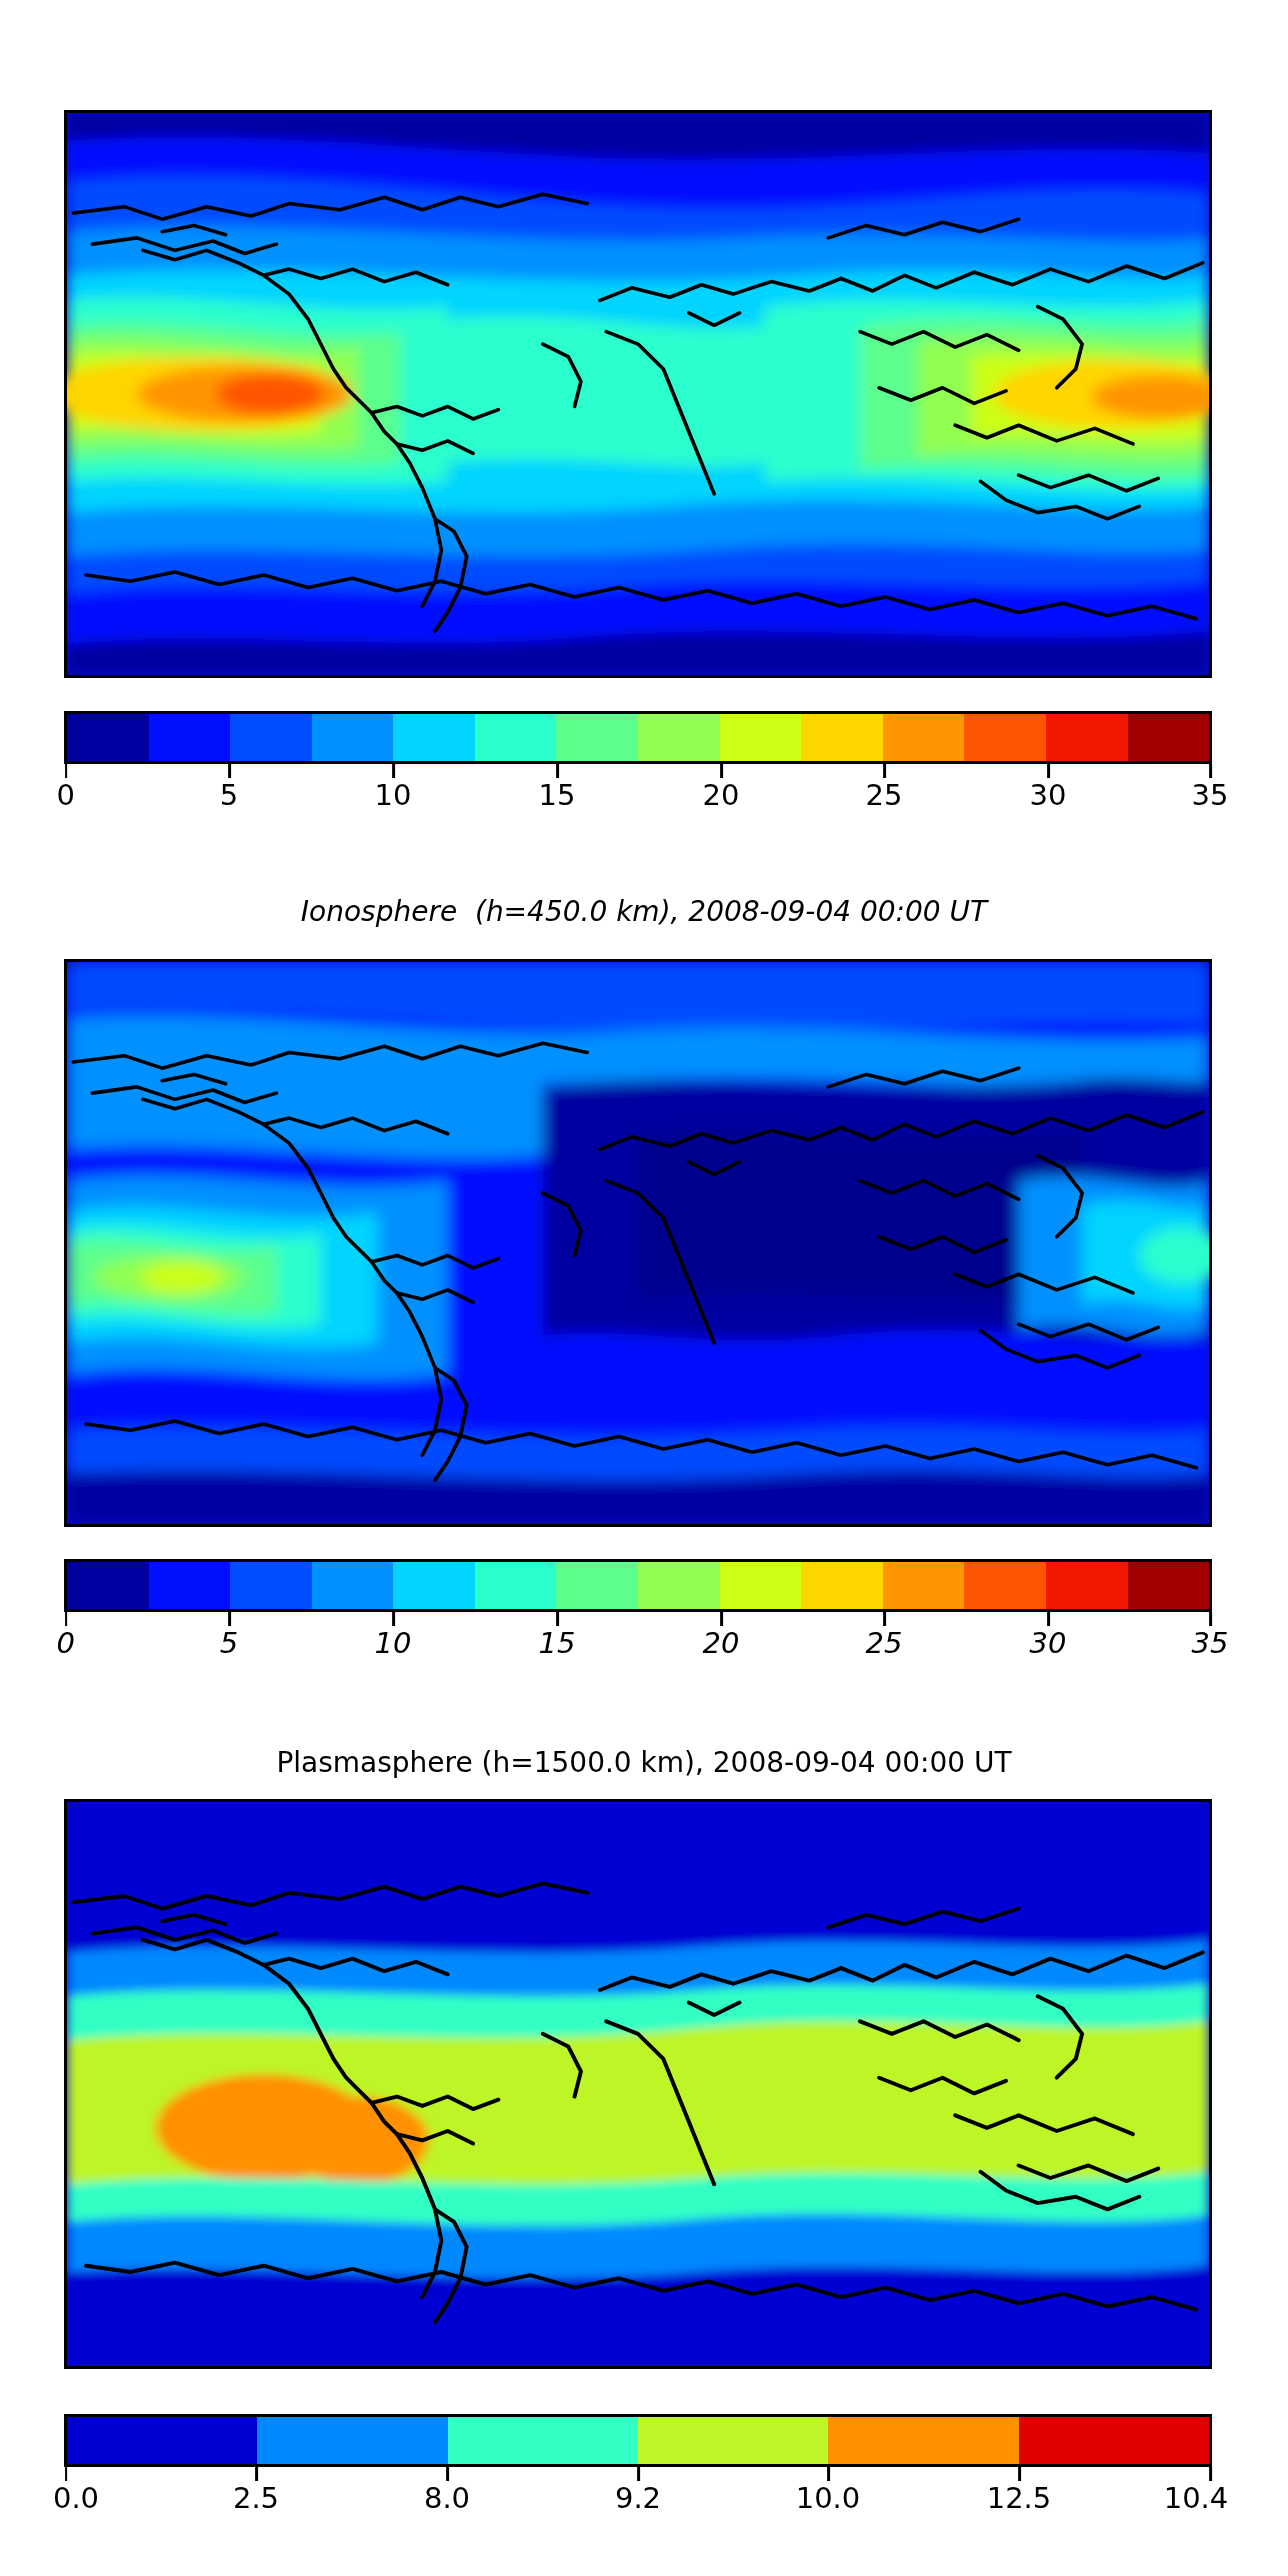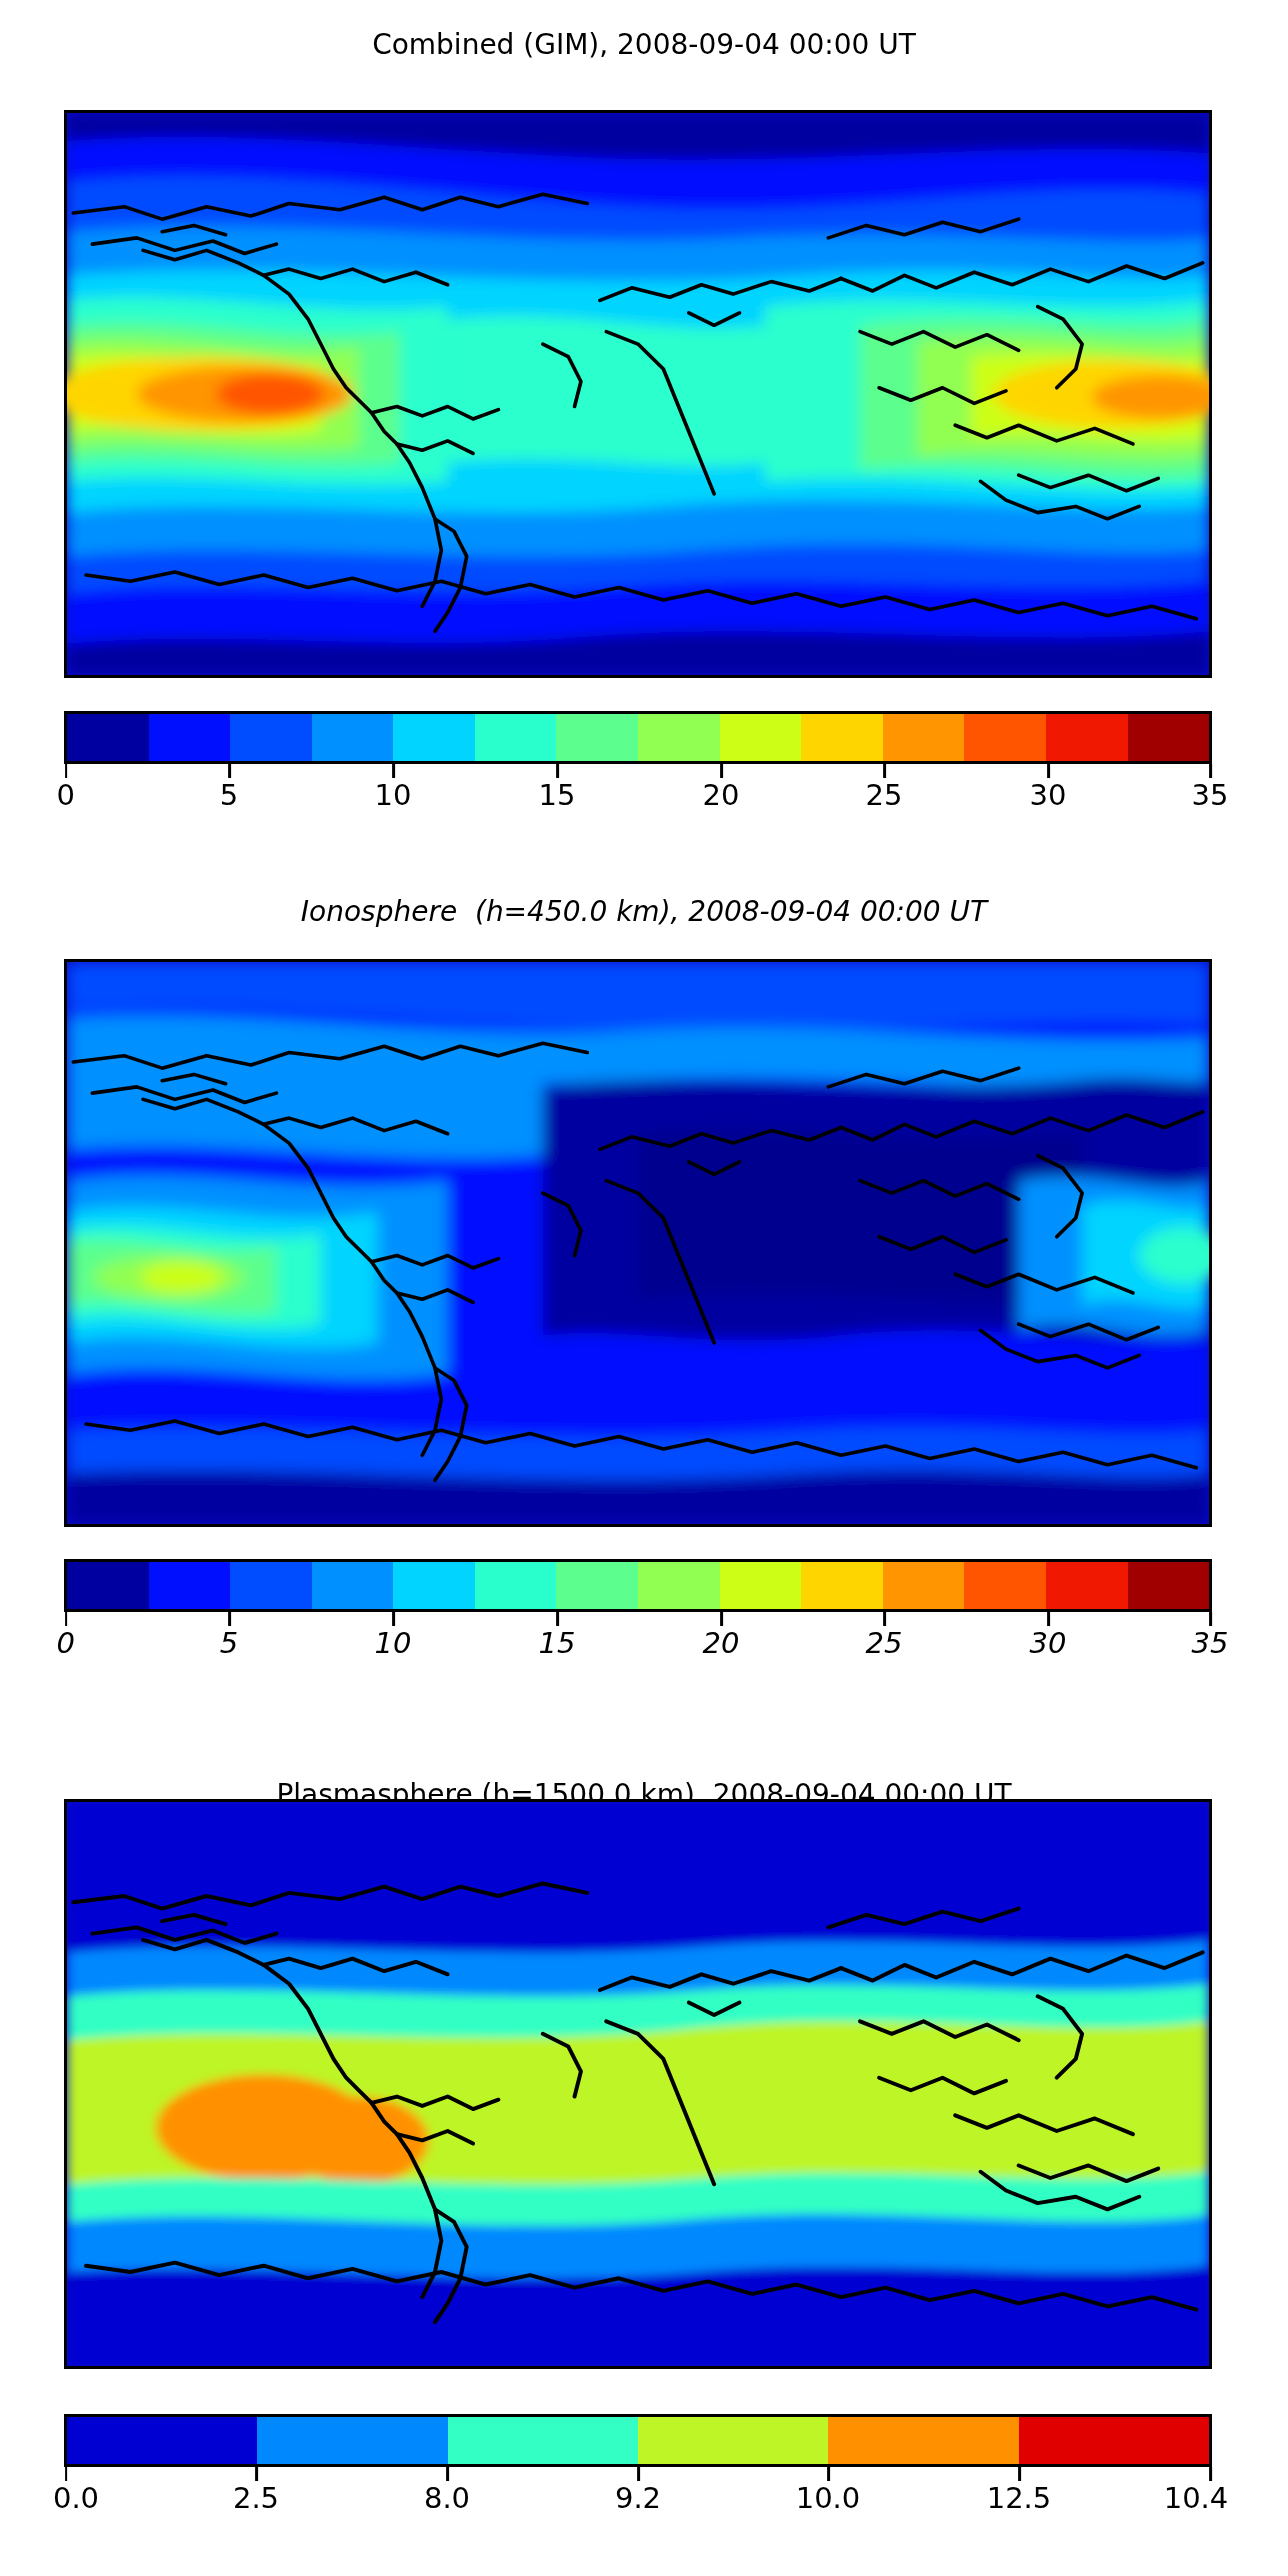--- a/index.html
+++ b/index.html
@@ -40,21 +40,20 @@
     transform:translateX(-50%);
     white-space:nowrap;
   }
 </style>
 </head>
 <body>
 
 <div class="figure">
 
   <div class="panel" style="top:0;height:859px;">
-    <div class="panel-title" style="top:27.5px;">Combined (GIM), 2008-09-04 00:00 UT</div>
 
     <div class="map-frame" style="top:110px;height:568px;">
       <svg class="map-svg" viewBox="0 0 360 180" preserveAspectRatio="none">
         <defs>
           <filter id="sm1" x="-20%" y="-20%" width="140%" height="140%">
             <feGaussianBlur stdDeviation="2.2"></feGaussianBlur>
           </filter>
         </defs>
         <g filter="url(#sm1)">
           <rect x="0" y="0" width="360" height="180" fill="#004cff"></rect>
@@ -249,21 +248,21 @@
         <span class="lbl" style="left:493px">15</span>
         <span class="lbl" style="left:657px">20</span>
         <span class="lbl" style="left:820px">25</span>
         <span class="lbl" style="left:984px">30</span>
         <span class="lbl" style="left:1146px">35</span>
       </div>
     </div>
   </div>
 
   <div class="panel" style="top:1717px;height:859px;">
-    <div class="panel-title" style="top:29px;margin-top:32px;">Plasmasphere (h=1500.0 km), 2008-09-04 00:00 UT</div>
+    <div class="panel-title" style="top:29px;">Plasmasphere (h=1500.0 km), 2008-09-04 00:00 UT</div>
 
     <div class="map-frame" style="top:82px;height:570px;">
       <svg class="map-svg" viewBox="0 0 360 180" preserveAspectRatio="none">
         <defs>
           <filter id="sm3" x="-20%" y="-20%" width="140%" height="140%">
             <feGaussianBlur stdDeviation="1.6"></feGaussianBlur>
           </filter>
         </defs>
         <g filter="url(#sm3)">
           <rect x="0" y="0" width="360" height="180" fill="#0000d2"></rect>

